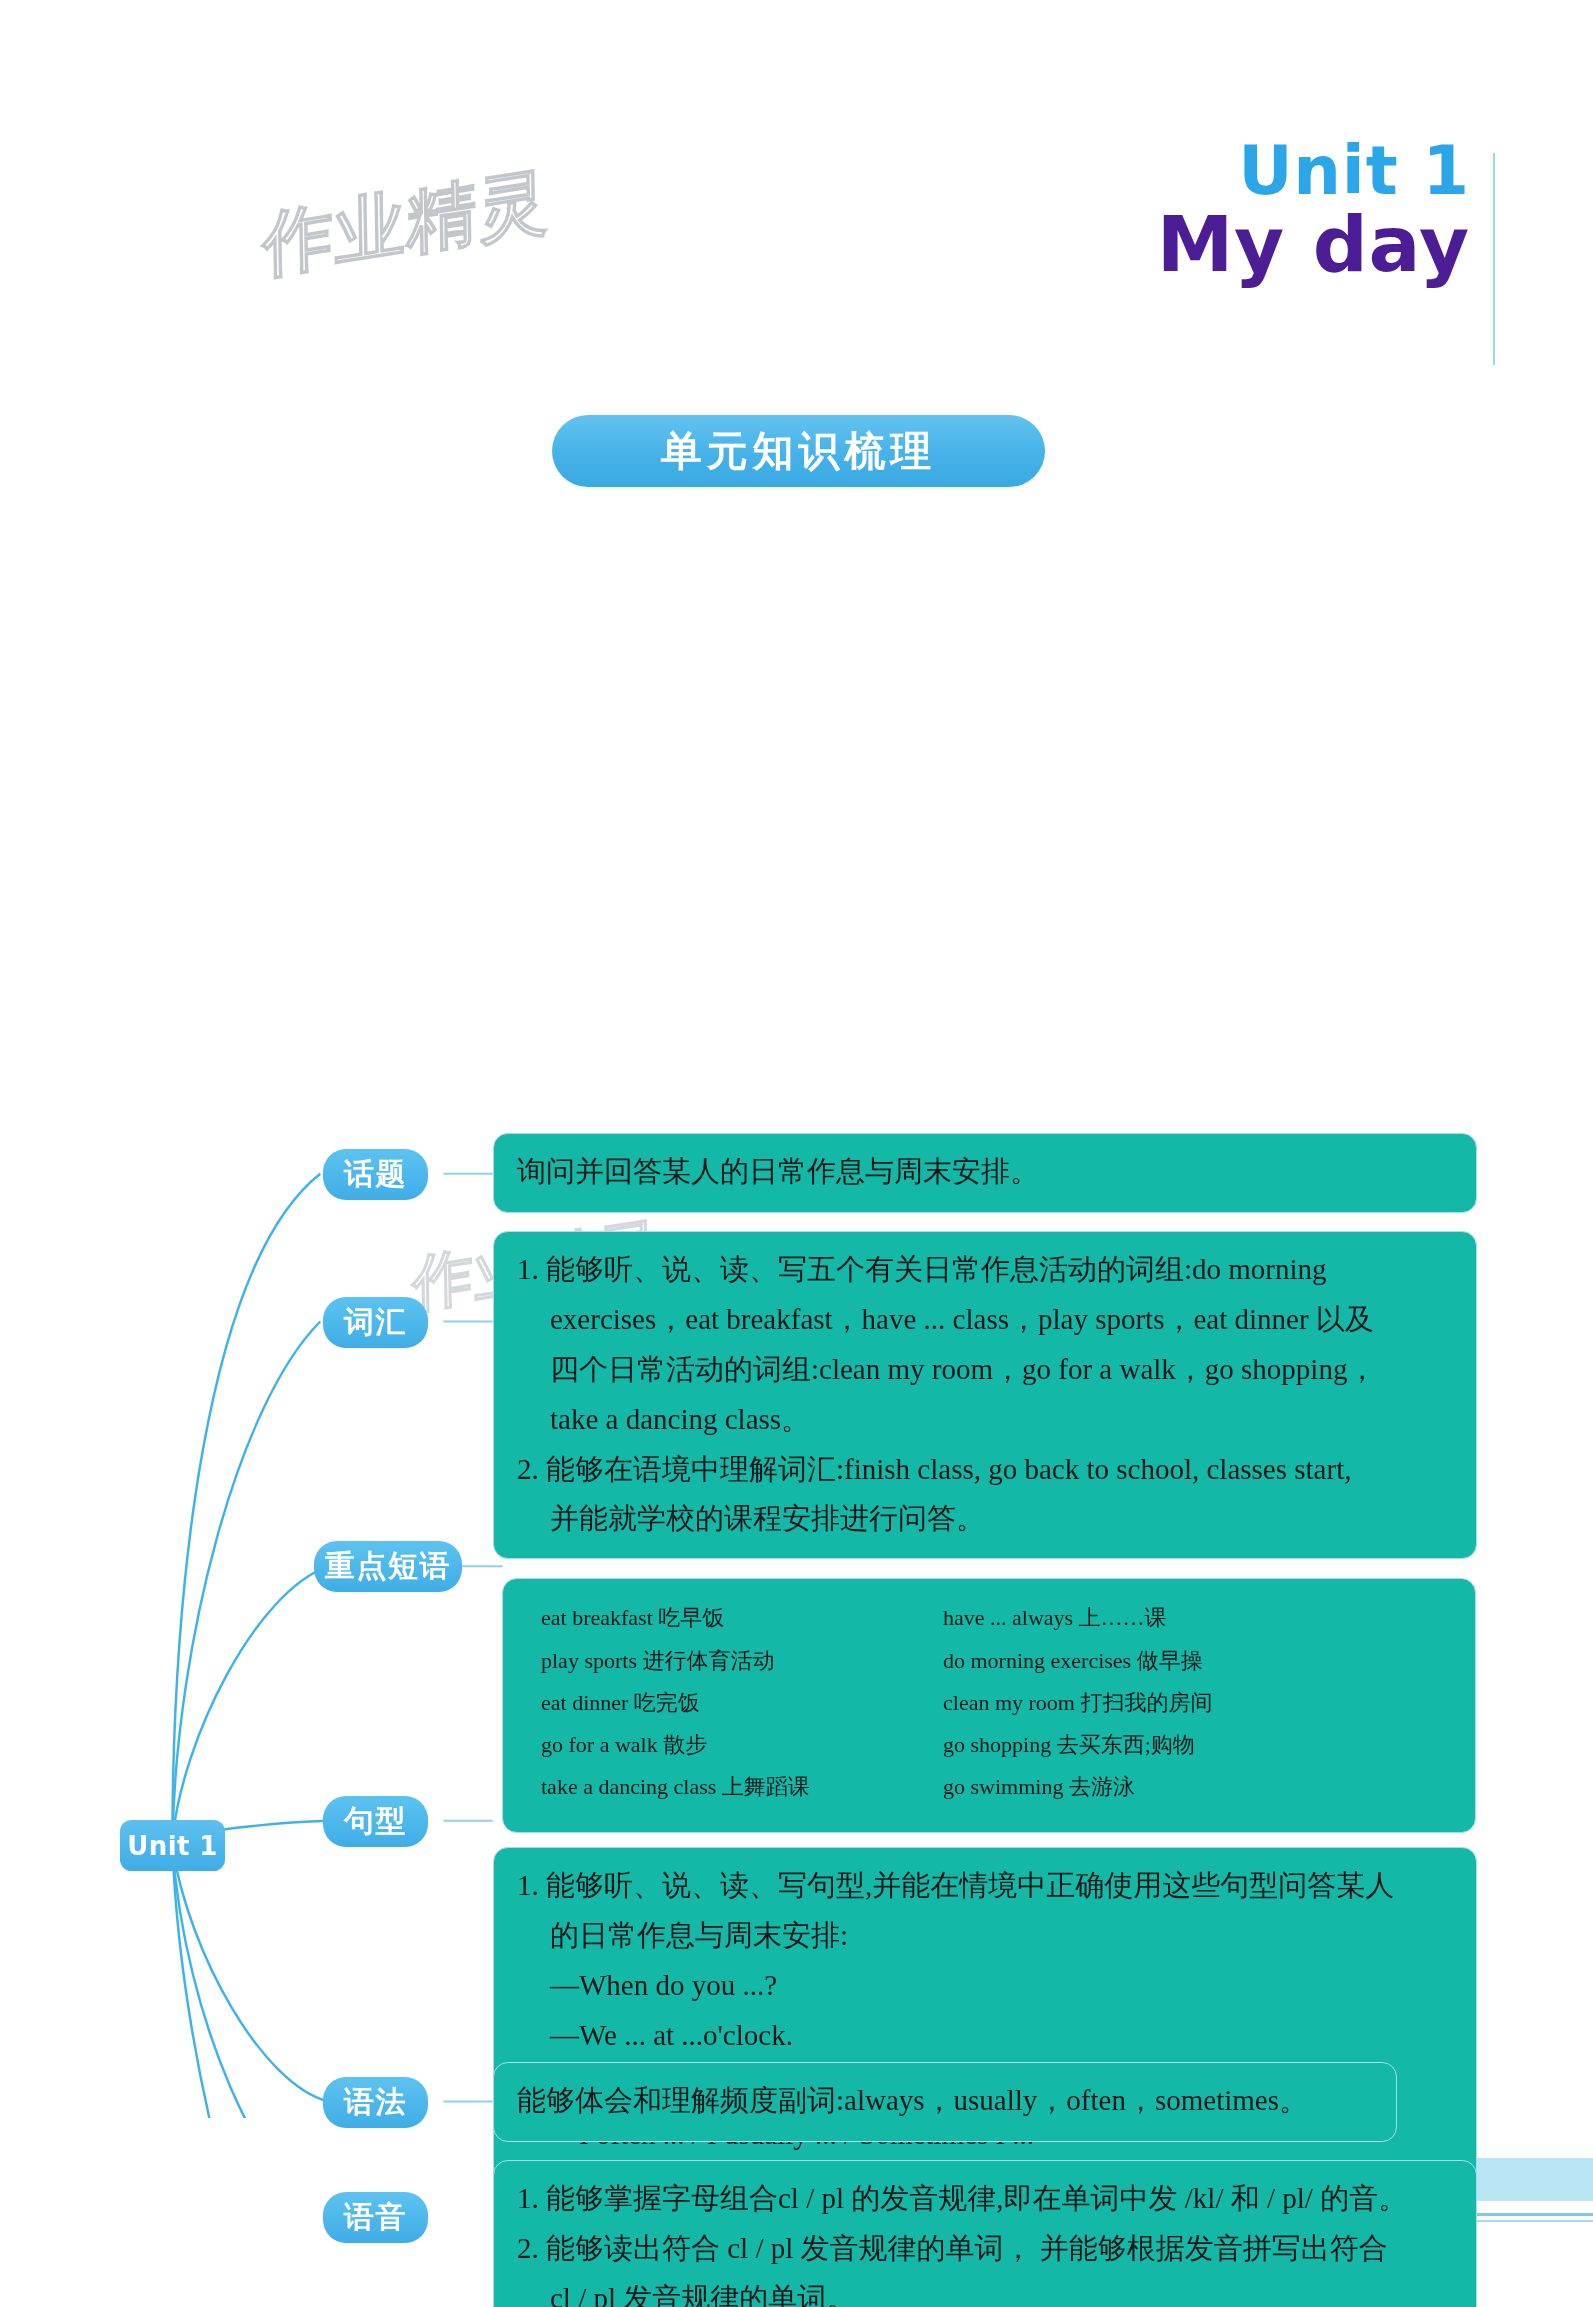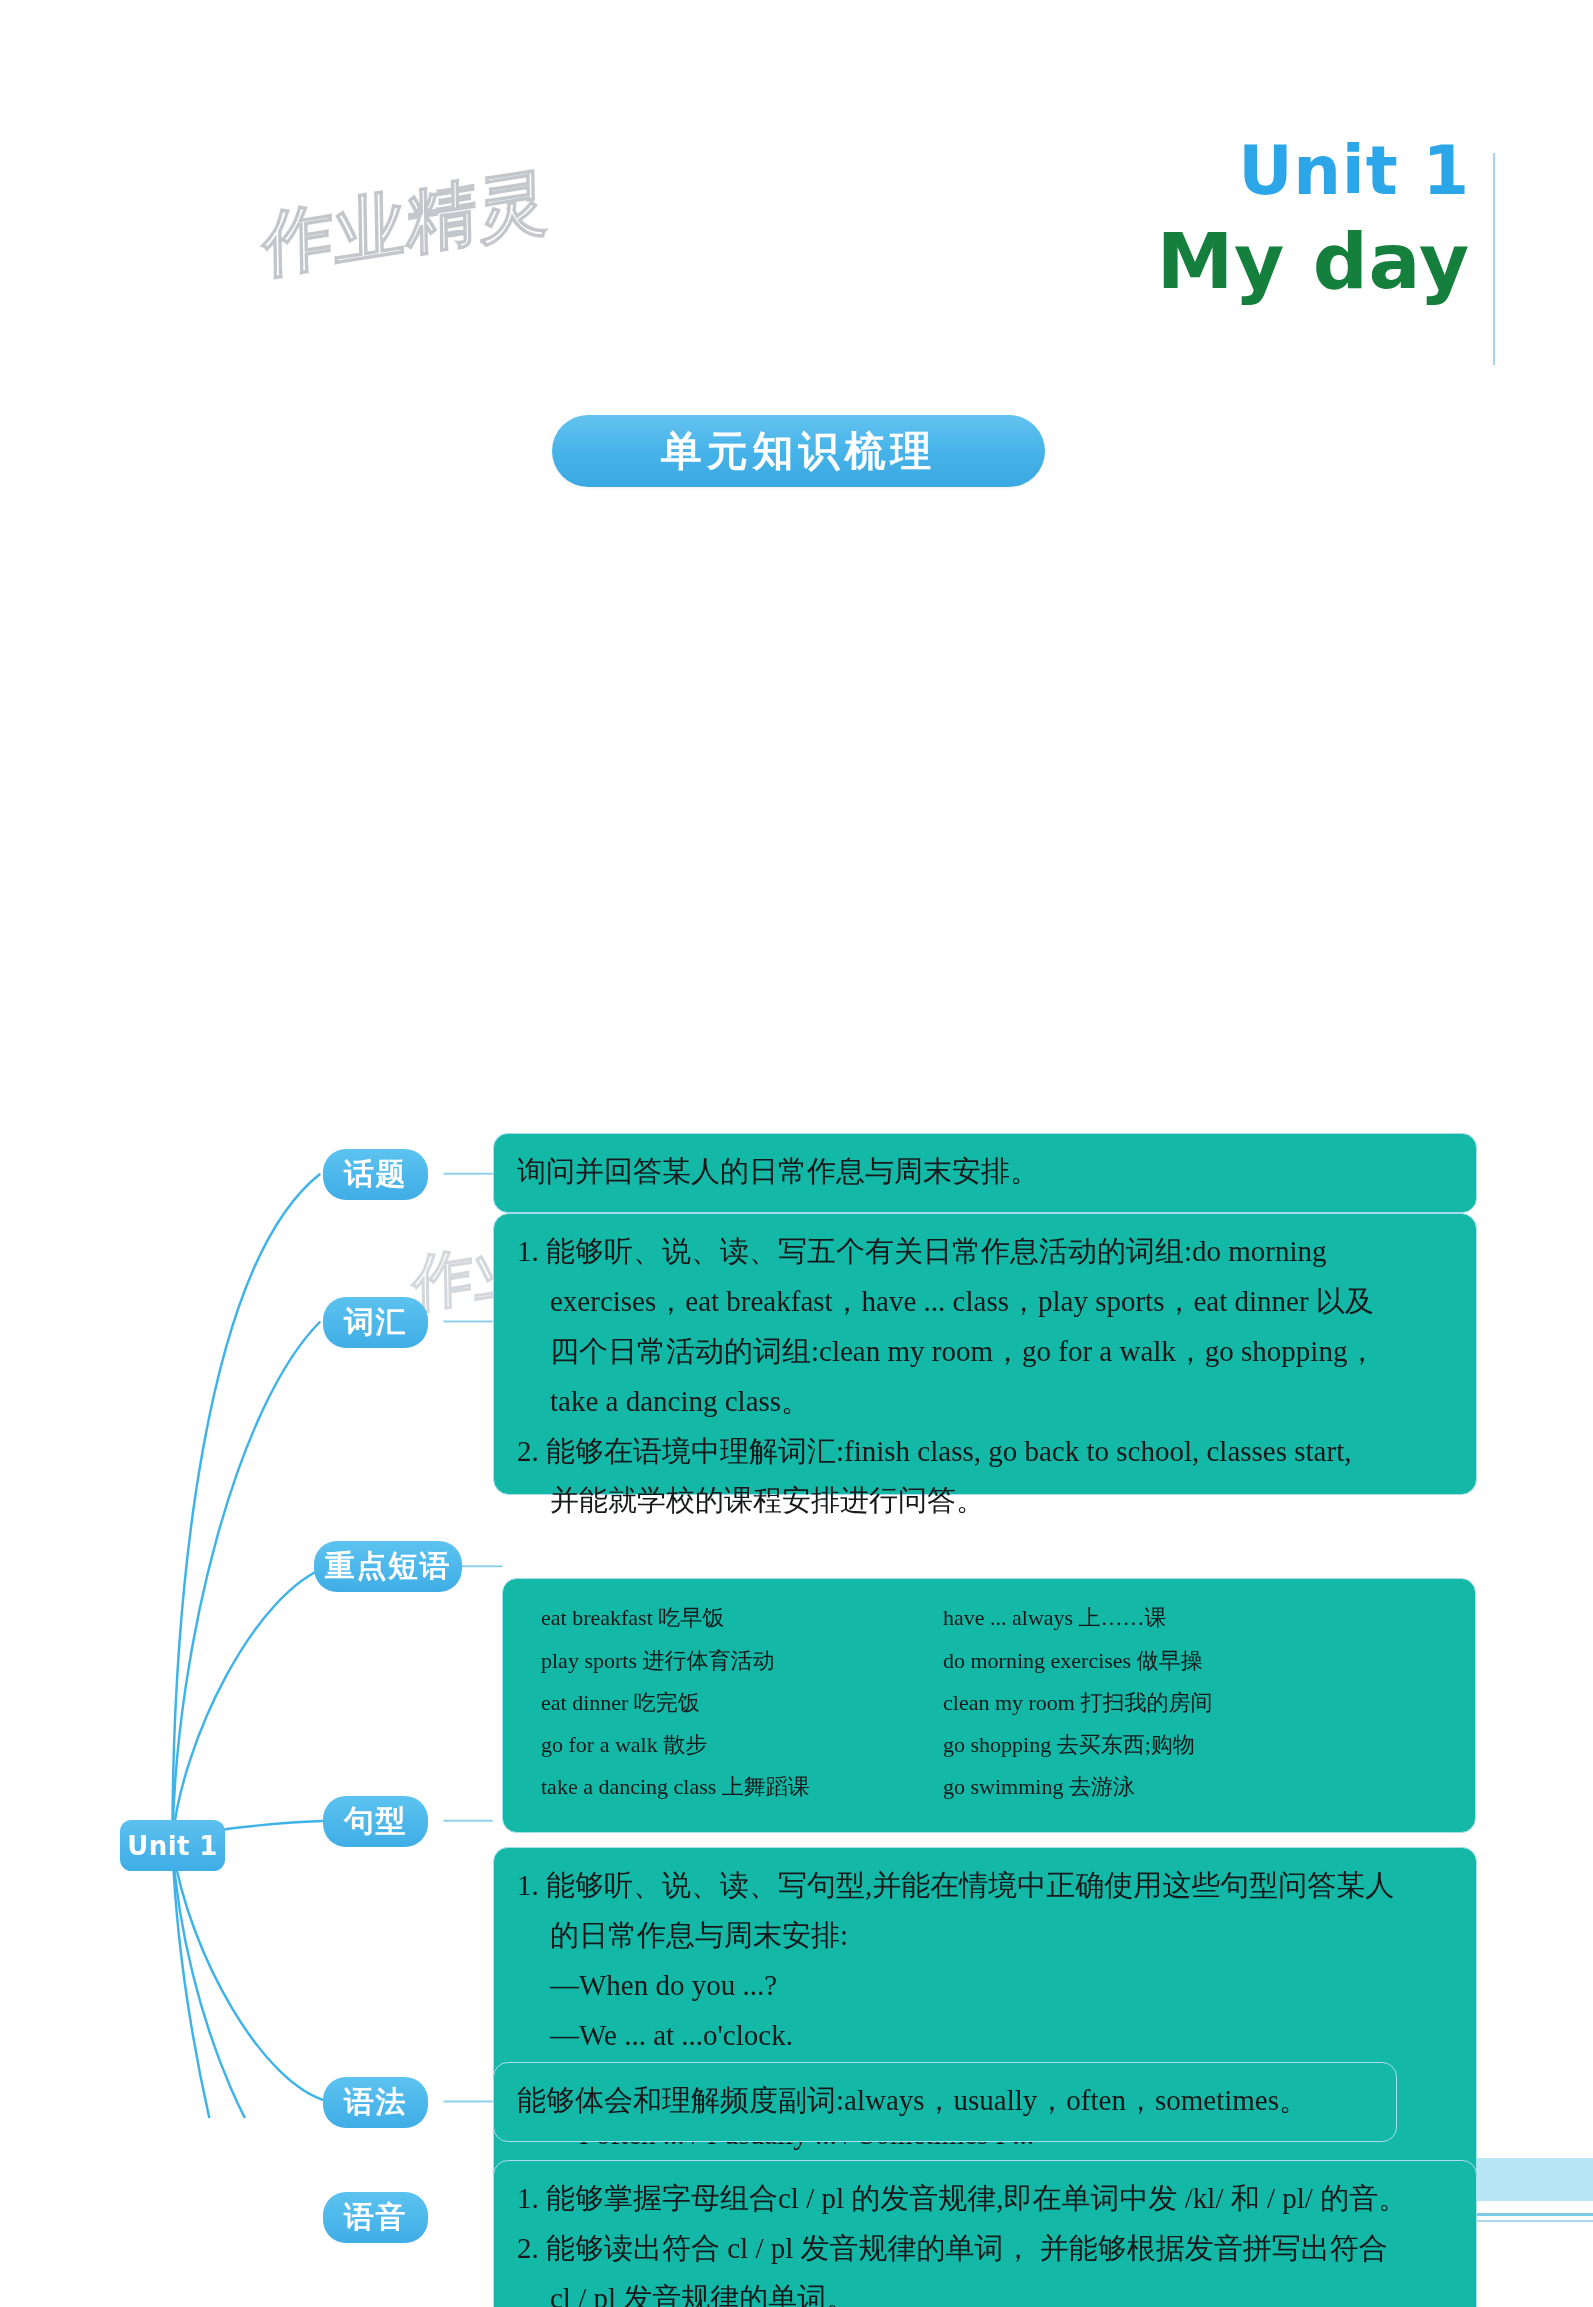--- a/index.html
+++ b/index.html
@@ -32,22 +32,22 @@
   .title-block{position:absolute;right:111px;top:140px;text-align:left;width:386px;}
   .title-unit{
     font-family:"DejaVu Sans","Liberation Sans",sans-serif;
     font-weight:700;font-size:67px;line-height:.95;
     color:#2ba6e8;letter-spacing:0.8px;
     text-align:right;padding-right:13px;
   }
   .title-main{
     font-family:"DejaVu Sans","Liberation Sans",sans-serif;
     font-weight:700;font-size:77px;line-height:1.05;
-    color:#15803d;letter-spacing:0.8px;
-    text-align:right;padding-right:13px;margin-top:18px;
+    color:#4c1d95;letter-spacing:0.8px;
+    text-align:right;padding-right:13px;margin-top:1px;
   }
   .title-rule{
     position:absolute;right:99px;top:153px;width:2.5px;height:212px;
     background:#9ed7f2;
   }
 
   
   .banner{
     position:absolute;left:552px;top:415px;
     width:493px;height:72px;border-radius:38px;
@@ -204,21 +204,21 @@
     <div class="branch-label" style="left:323px;top:1667px;width:105px;">
       <span>语音</span>
     </div>
 
     <div class="card" style="left:493px;top:608px;width:984px;height:80px;">
       <div class="body">
         <div class="ln">询问并回答某人的日常作息与周末安排。</div>
       </div>
     </div>
 
-    <div class="card" style="left:493px;top:688px;width:984px;height:282px;border-radius:16px;">
+    <div class="card" style="left:493px;top:706px;width:984px;height:328px;">
       <div class="body">
         <div class="ln">1. 能够听、说、读、写五个有关日常作息活动的词组:do morning</div>
         <div class="ln indent">exercises，eat breakfast，have ... class，play sports，eat dinner 以及</div>
         <div class="ln indent">四个日常活动的词组:clean my room，go for a walk，go shopping，</div>
         <div class="ln indent">take a dancing class。</div>
         <div class="ln">2. 能够在语境中理解词汇:finish class, go back to school, classes start,</div>
         <div class="ln indent">并能就学校的课程安排进行问答。</div>
       </div>
     </div>
 

